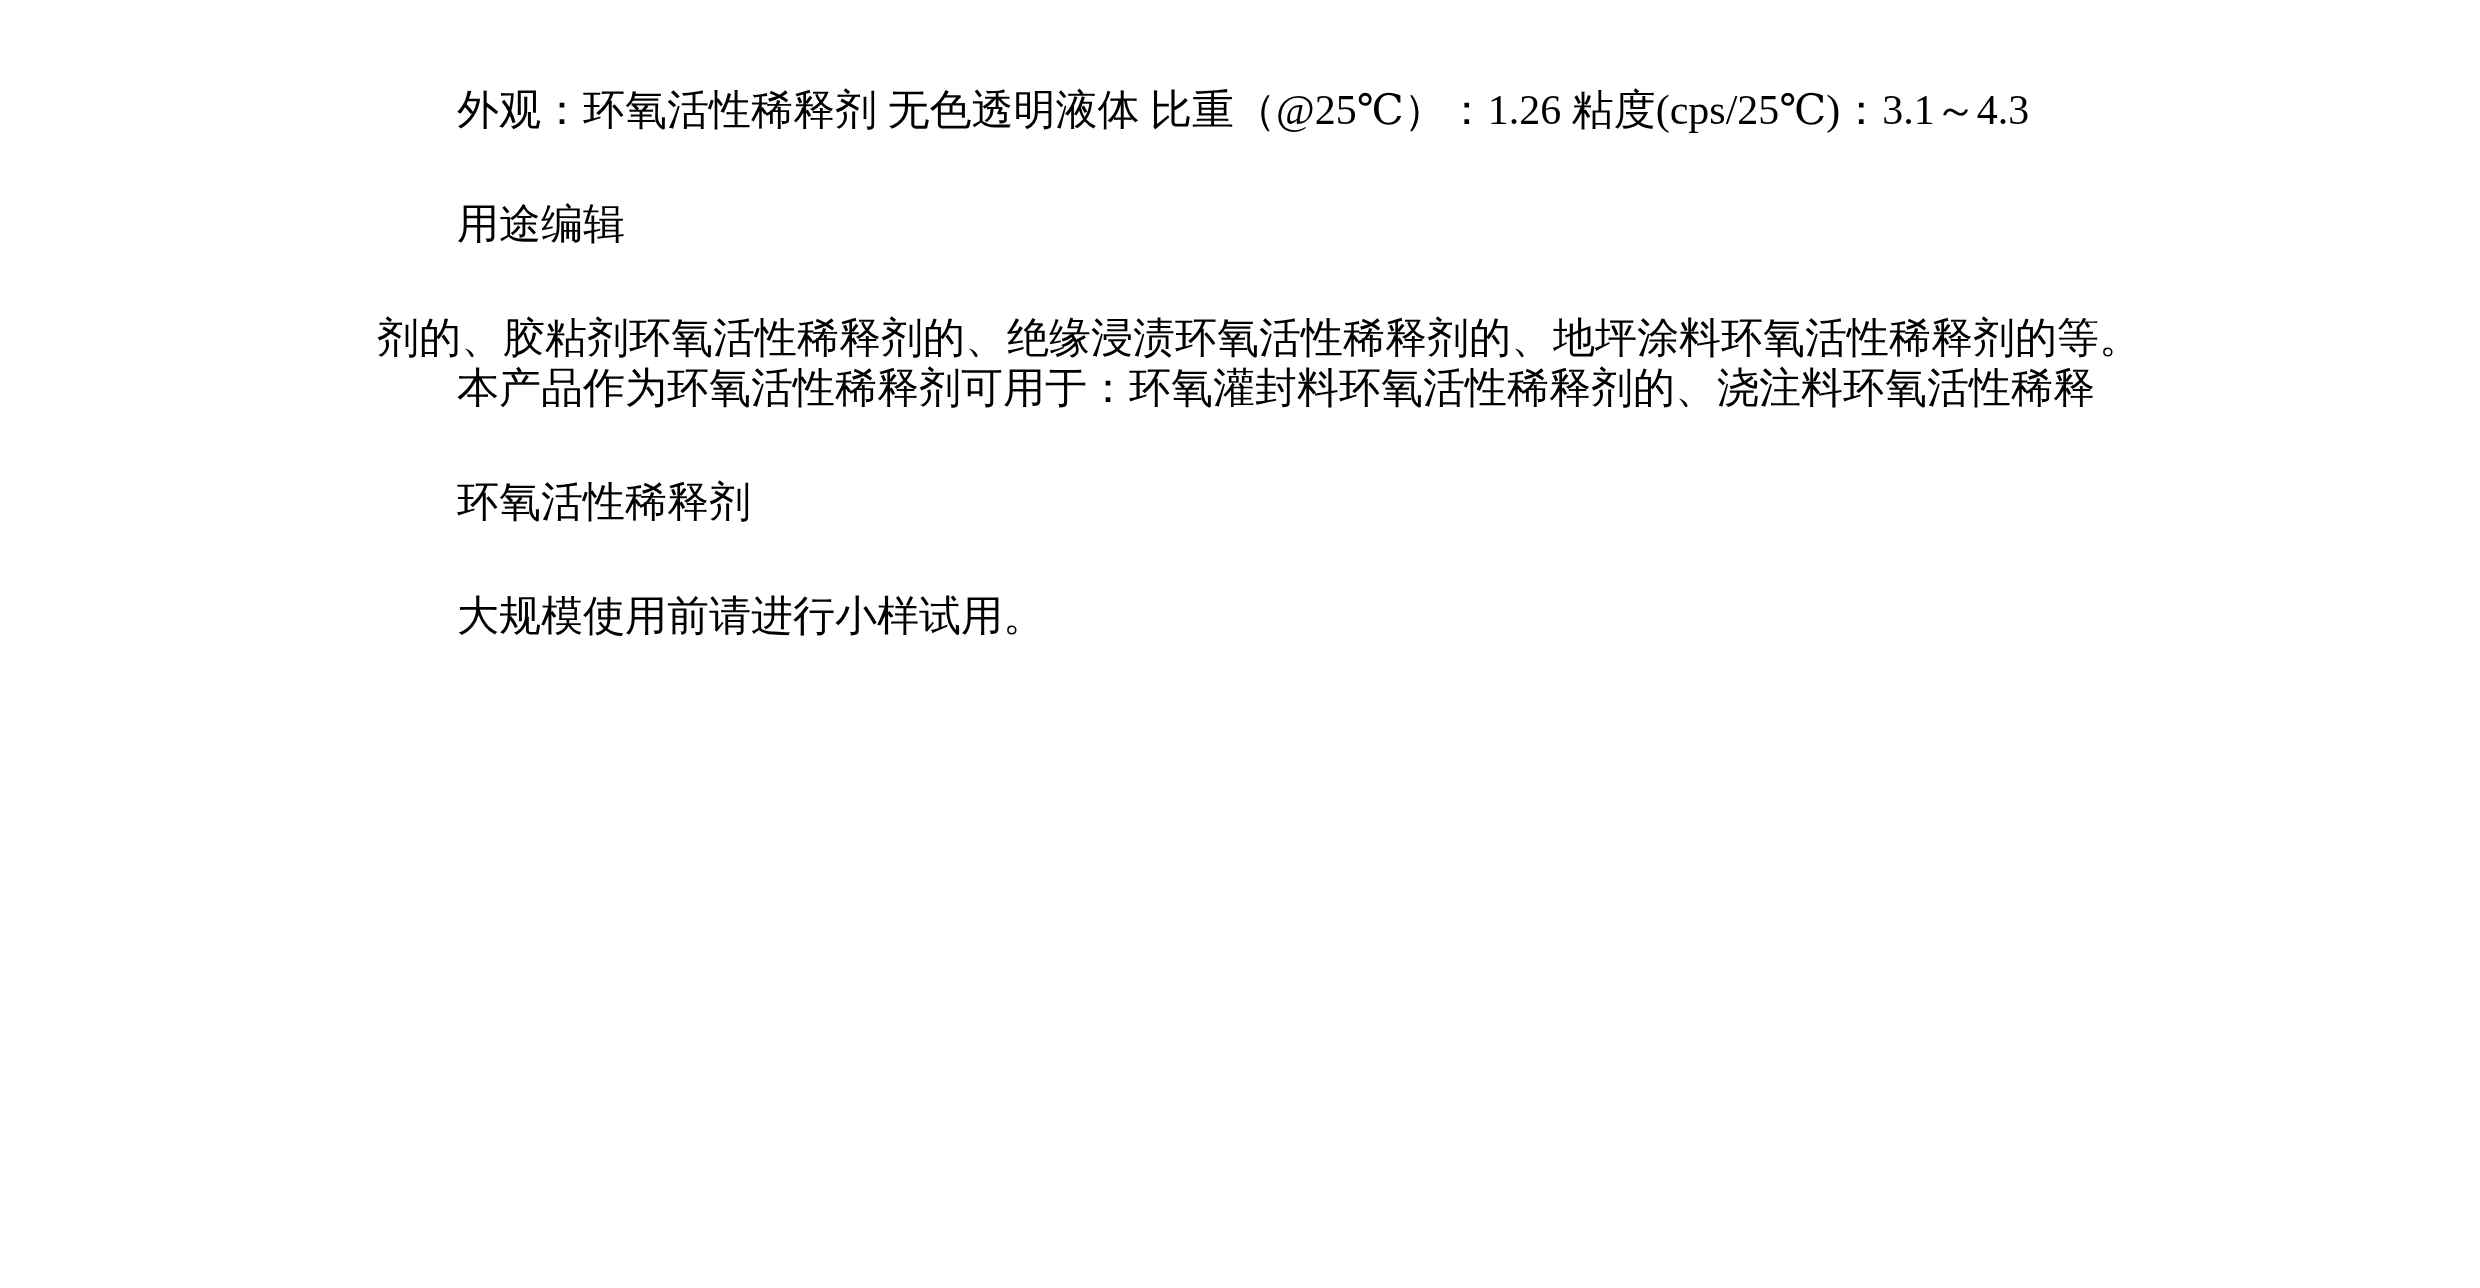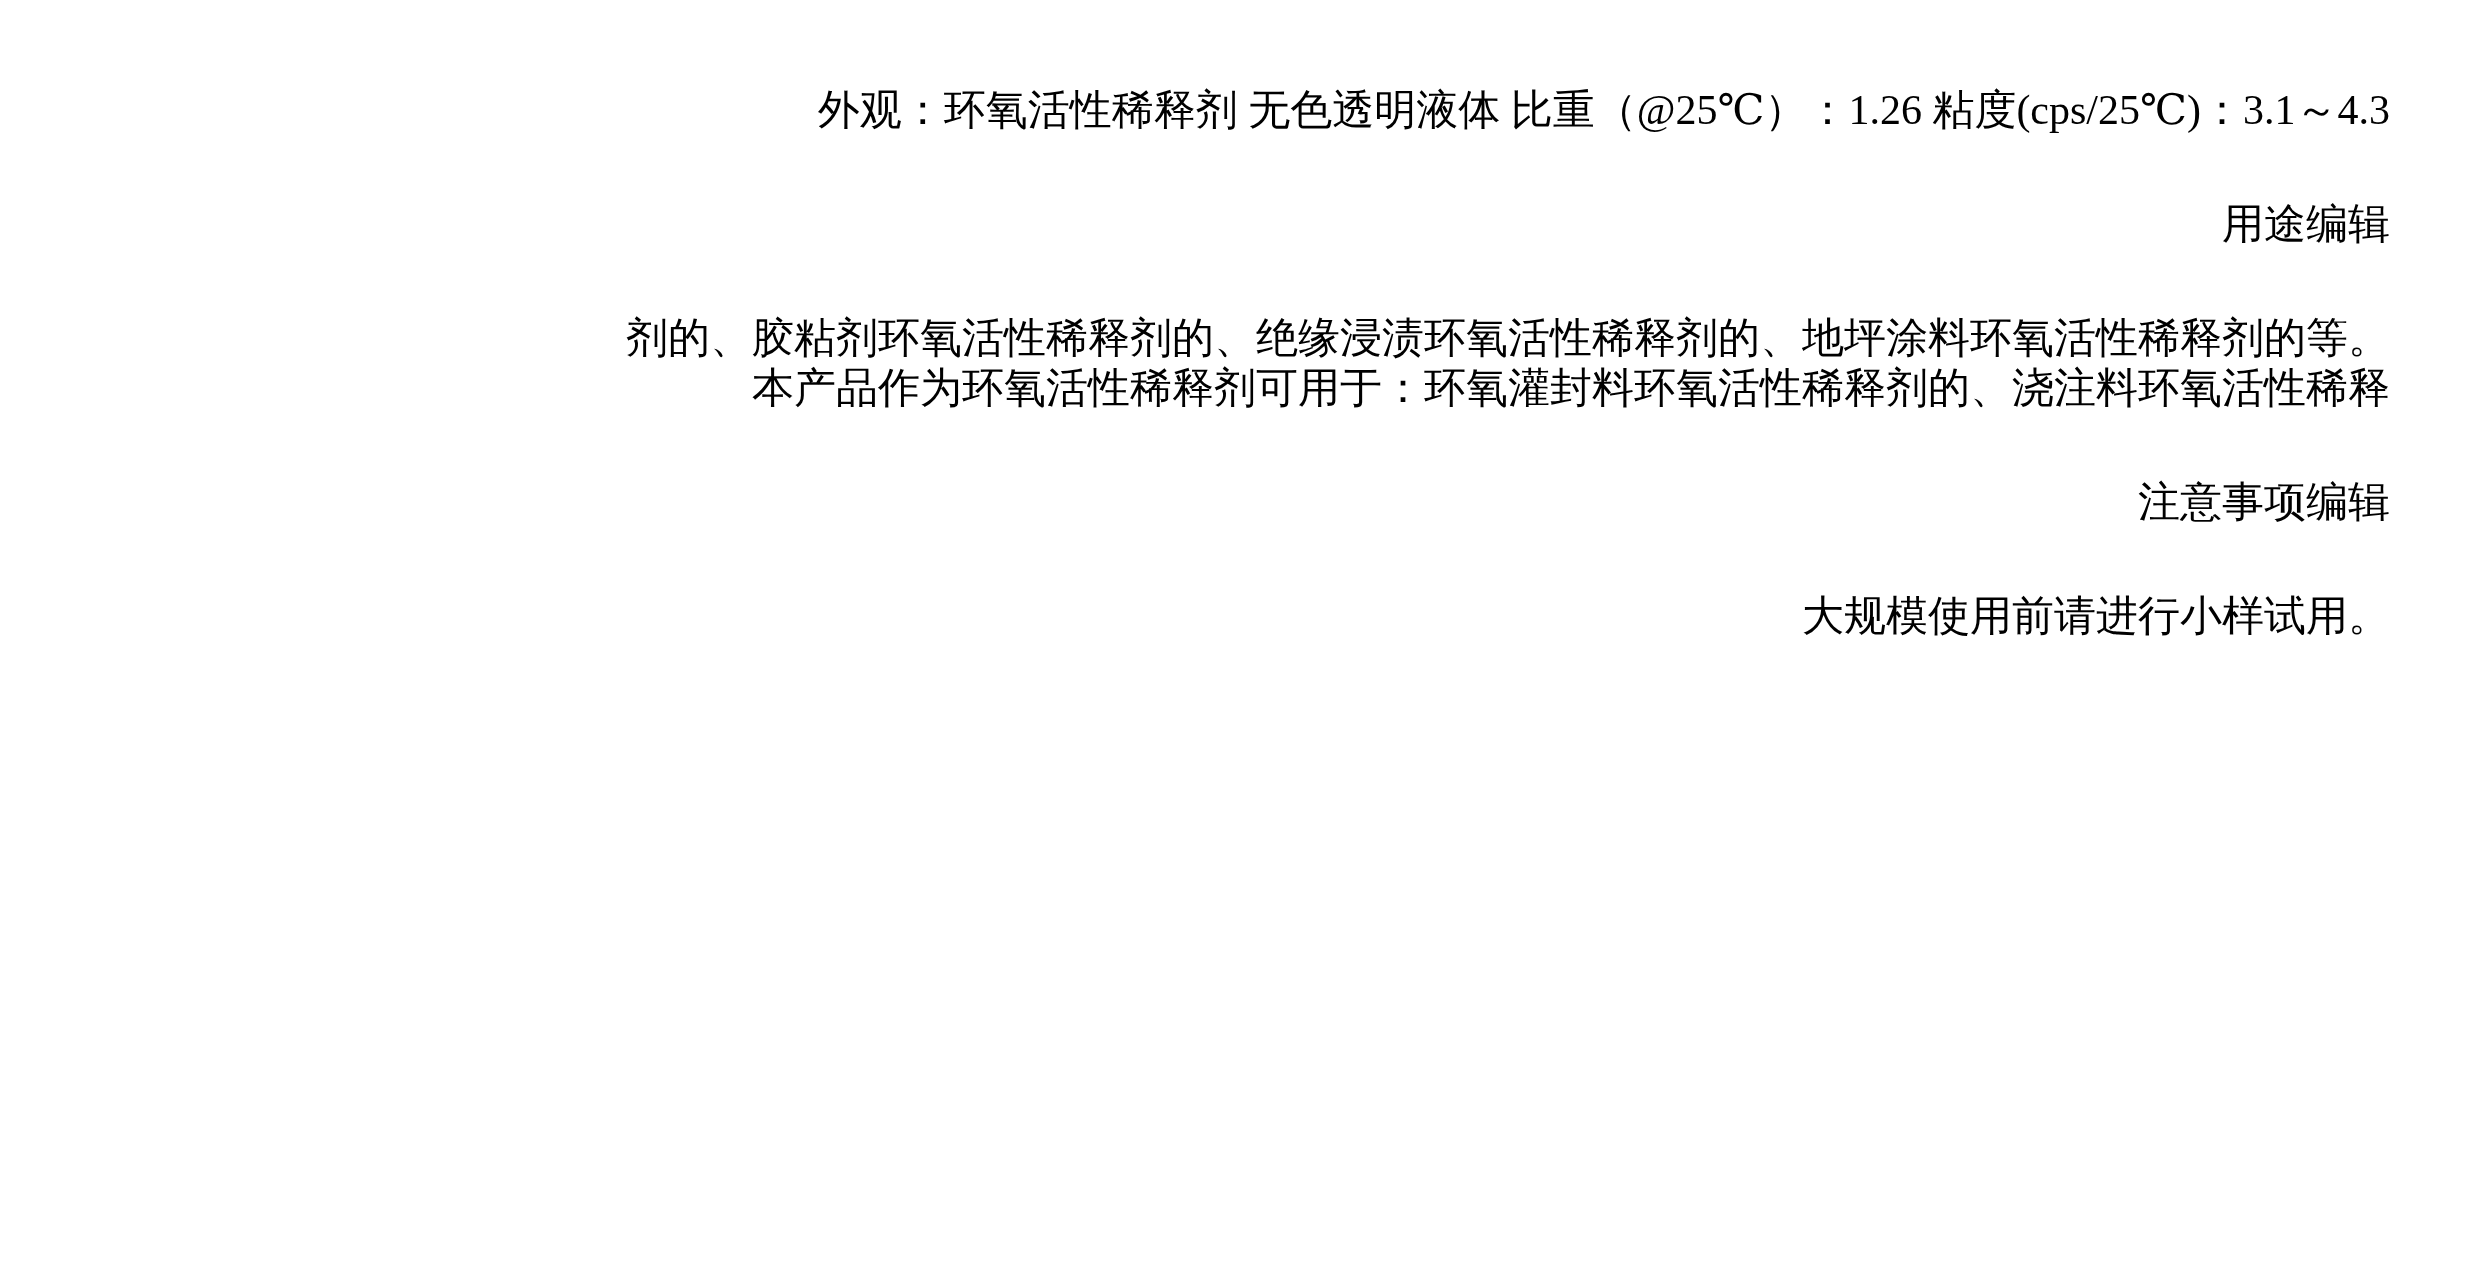--- a/index.html
+++ b/index.html
@@ -17,21 +17,20 @@
     color: #000000;
     font-family: "Liberation Serif", "DejaVu Serif", serif;
     font-size: 42px;
     line-height: 50px;
     padding: 85px 90px 0 377px;
     overflow: hidden;
   }
   
   .block {
     margin: 0;
-    text-align: right;
   }
   .block + .block {
     margin-top: 64px;
   }
   .line {
     margin: 0;
     padding: 0;
     white-space: pre;
     font-weight: normal;
     font-size: 42px;
@@ -54,18 +53,18 @@
     <p class="line indent">外观：环氧活性稀释剂 无色透明液体 比重（@25℃）：1.26 粘度(cps/25℃)：3.1～4.3</p>
   </div>
 
   <h2 class="block line indent heading">用途编辑</h2>
 
   <div class="block">
     <p class="line">剂的、胶粘剂环氧活性稀释剂的、绝缘浸渍环氧活性稀释剂的、地坪涂料环氧活性稀释剂的等。</p>
     <p class="line indent">本产品作为环氧活性稀释剂可用于：环氧灌封料环氧活性稀释剂的、浇注料环氧活性稀释</p>
   </div>
 
-  <h2 class="block line indent heading">注意事项编辑</h2>
+  <h2 class="block line indent heading">环氧活性稀释剂</h2>
 
 
   <p class="block line indent">大规模使用前请进行小样试用。</p>
 
 </div>
 
 </body></html>

